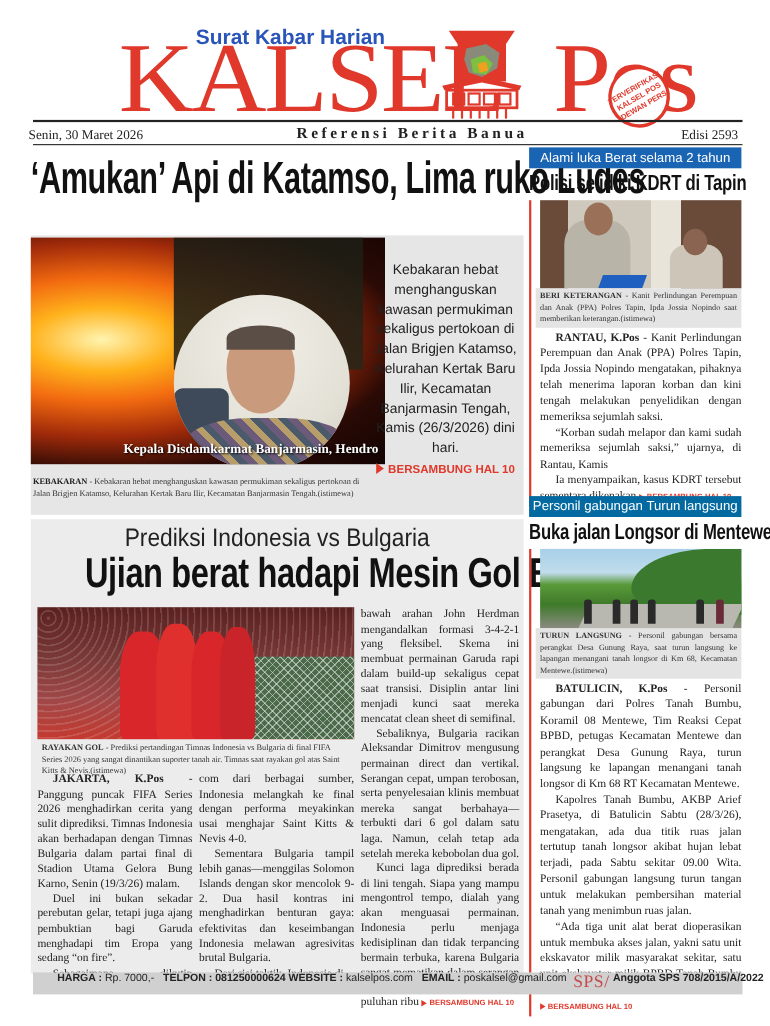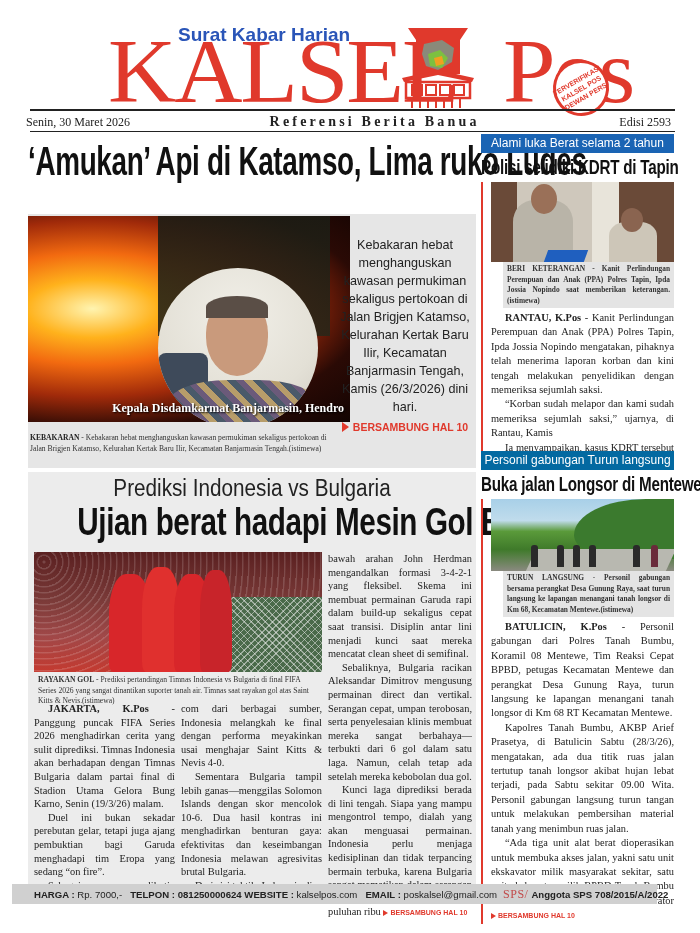--- a/index.html
+++ b/index.html
@@ -59,34 +59,34 @@
   .kicker-blue { background: #1a64b4; }
   .kicker-red { background: #0369a1; }
   .side-head { font-family: "Liberation Sans", sans-serif; font-weight: bold; font-size: 20px; color: #111; white-space: nowrap; transform: scaleX(0.76); transform-origin: left; line-height: 28px; letter-spacing: -0.3px; }
   .side-story { position: absolute; left: 481px; width: 193px; border-left: 2px solid #e0392c; }
   .side-photo1 { position: relative; margin-left: 8px; width: 183px; height: 80px; background: linear-gradient(90deg, #6a4a38 0 14%, #cfc8bc 14% 55%, #e8e4da 55% 70%, #6a4a38 70% 100%); overflow: hidden; }
   .side-photo1 .p1 { position: absolute; left: 22px; top: 18px; width: 60px; height: 62px; background: #b9b4a8; border-radius: 35% 35% 0 0; }
   .side-photo1 .h1 { position: absolute; left: 40px; top: 2px; width: 26px; height: 30px; background: #9a7058; border-radius: 50%; }
   .side-photo1 .p2 { position: absolute; left: 118px; top: 40px; width: 48px; height: 40px; background: #cdc6b8; border-radius: 35% 35% 0 0; }
   .side-photo1 .h2 { position: absolute; left: 130px; top: 26px; width: 22px; height: 24px; background: #8a6450; border-radius: 50%; }
   .side-photo1 .folder { position: absolute; left: 55px; top: 68px; width: 40px; height: 12px; background: #1f5fbf; transform: skewX(-20deg); }
-  .side-cap { margin-left: 20px; background: #e4e4e4; padding: 2px 4px; font-size: 7.4px; line-height: 10.5px; text-align: justify; color: #333; font-weight: bold; }
+  .side-cap { margin-left: 4px; background: #e4e4e4; padding: 2px 4px; font-size: 7.4px; line-height: 10.5px; text-align: justify; color: #333; }
   .side-text { padding-left: 8px; font-size: 10.4px; line-height: 14.4px; text-align: justify; color: #222; }
   .side-text p { text-indent: 14px; }
   .side-photo2 { position: relative; margin-left: 8px; width: 183px; height: 72px; background: linear-gradient(180deg, #a8d0e8 0%, #c0dcec 30%, #5a9a3a 45%, #3f7a2a 70%, #8a8a80 100%); overflow: hidden; }
   .side-photo2 .hill { position: absolute; right: -20px; top: 0; width: 120px; height: 60px; background: #3b7a2e; border-radius: 60% 0 0 40%; }
   .side-photo2 .road { position: absolute; left: 40px; bottom: 0; width: 140px; height: 22px; background: #b8b8b0; transform: skewX(-25deg); }
   .side-photo2 .man { position: absolute; bottom: 4px; width: 7px; height: 22px; background: #2a2a2a; border-radius: 3px 3px 0 0; }
 
   
-  .footer { position: absolute; left: 12px; top: 884px; width: 645px; height: 20px; background: #d0d0d0; display: flex; align-items: center; font-family: "Liberation Sans", sans-serif; font-size: 9.6px; color: #222; padding-left: 2px; white-space: nowrap; }
+  .footer { position: absolute; left: 30px; top: 884px; width: 645px; height: 20px; background: #d0d0d0; display: flex; align-items: flex-start; font-family: "Liberation Sans", sans-serif; font-size: 9.6px; color: #222; padding-left: 2px; white-space: nowrap; }
   .dot { display: inline-block; width: 9px; height: 9px; border-radius: 50%; margin-right: 3px; }
   .footer b { font-weight: bold; }
   .footer .sep { margin-left: 8px; }
-  .sps { color: #c24a4a; font-family: "Liberation Serif", serif; font-size: 12px; margin: 0 3px 0 6px; letter-spacing: 0.5px; }
+  .sps { color: #c24a4a; font-family: "Liberation Serif", serif; font-size: 16px; margin: 0 3px 0 6px; letter-spacing: 0.5px; }
 </style>
 </head>
 <body>
 
 <div class="masthead">
   <div class="mast-word mast-kalsel">KALSEL</div>
   <div class="mast-sub">Surat Kabar Harian</div>
   <svg class="mast-emblem" viewBox="0 0 80 82">
     <path d="M10 2 L70 2 L62 14 L62 48 L18 48 L18 14 Z" fill="#e0392c"></path>
     <path d="M26 18 L44 14 L56 22 L54 36 L40 44 L28 40 L24 28 Z" fill="#8a8a7a"></path>
@@ -152,21 +152,21 @@
   </div>
   <div class="sport-caption"><b>RAYAKAN GOL</b><span> - Prediksi pertandingan Timnas Indonesia vs Bulgaria di final FIFA Series 2026 yang sangat dinantikan suporter tanah air. Timnas saat rayakan gol atas Saint Kitts &amp; Nevis.(istimewa)</span></div>
 
   <div class="col-text sport-col1">
     <p><b>JAKARTA, K.Pos</b><span> - Panggung puncak FIFA Series 2026 menghadirkan cerita yang sulit diprediksi. Timnas Indonesia akan berhadapan dengan Timnas Bulgaria dalam partai final di Stadion Utama Gelora Bung Karno, Senin (19/3/26) malam.</span></p>
     <p>Duel ini bukan sekadar perebutan gelar, tetapi juga ajang pembuktian bagi Garuda menghadapi tim Eropa yang sedang “on fire”.</p>
     <p>Sebagaimana dikutip kalselpos.</p>
   </div>
   <div class="col-text sport-col2">
     <p style="text-indent:0">com dari berbagai sumber, Indonesia melangkah ke final dengan performa meyakinkan usai menghajar Saint Kitts &amp; Nevis 4-0.</p>
-    <p>Sementara Bulgaria tampil lebih ganas—menggilas Solomon Islands dengan skor mencolok 10-6. Dua hasil kontras ini menghadirkan benturan gaya: efektivitas dan keseimbangan Indonesia melawan agresivitas brutal Bulgaria.</p>
+    <p>Sementara Bulgaria tampil lebih ganas—menggilas Solomon Islands dengan skor mencolok 9-2. Dua hasil kontras ini menghadirkan benturan gaya: efektivitas dan keseimbangan Indonesia melawan agresivitas brutal Bulgaria.</p>
     <p>Dari sisi taktik, Indonesia di</p>
   </div>
   <div class="col-text sport-col3">
     <p style="text-indent:0">bawah arahan John Herdman mengandalkan formasi 3-4-2-1 yang fleksibel. Skema ini membuat permainan Garuda rapi dalam build-up sekaligus cepat saat transisi. Disiplin antar lini menjadi kunci saat mereka mencatat clean sheet di semifinal.</p>
     <p>Sebaliknya, Bulgaria racikan Aleksandar Dimitrov mengusung permainan direct dan vertikal. Serangan cepat, umpan terobosan, serta penyelesaian klinis membuat mereka sangat berbahaya—terbukti dari 6 gol dalam satu laga. Namun, celah tetap ada setelah mereka kebobolan dua gol.</p>
     <p><span>Kunci laga diprediksi berada di lini tengah. Siapa yang mampu mengontrol tempo, dialah yang akan menguasai permainan. Indonesia perlu menjaga kedisiplinan dan tidak terpancing bermain terbuka, karena Bulgaria sangat mematikan dalam serangan balik. Sebaliknya, dukungan puluhan ribu</span> <span class="cont small"><span class="tri"></span><span>BERSAMBUNG HAL 10</span></span></p>
   </div>
 </div>
 
 <div class="right-col">

